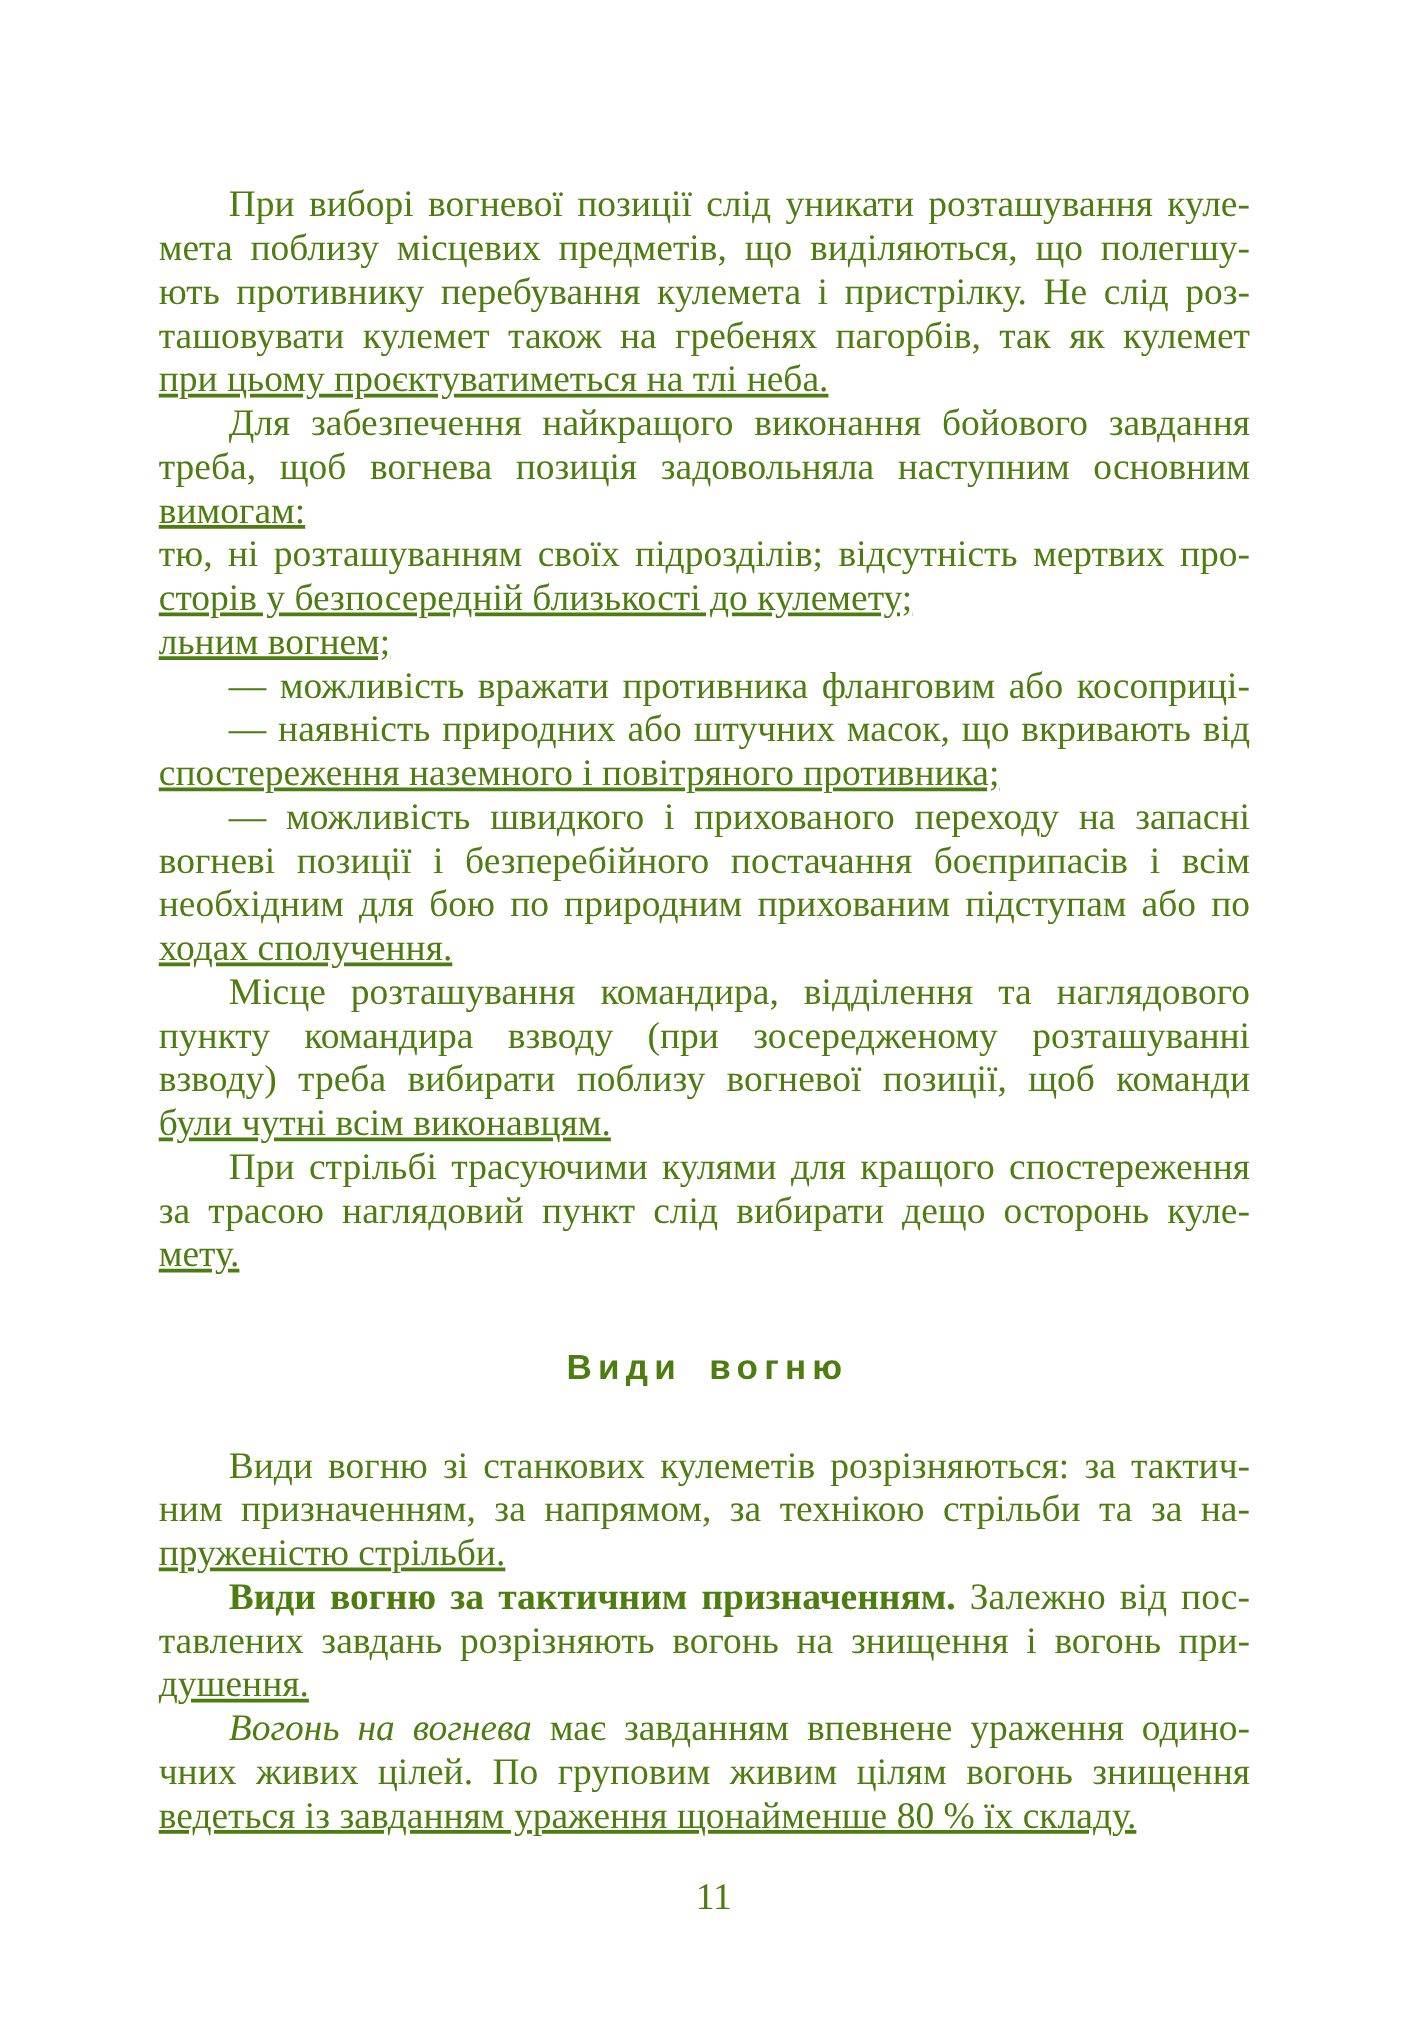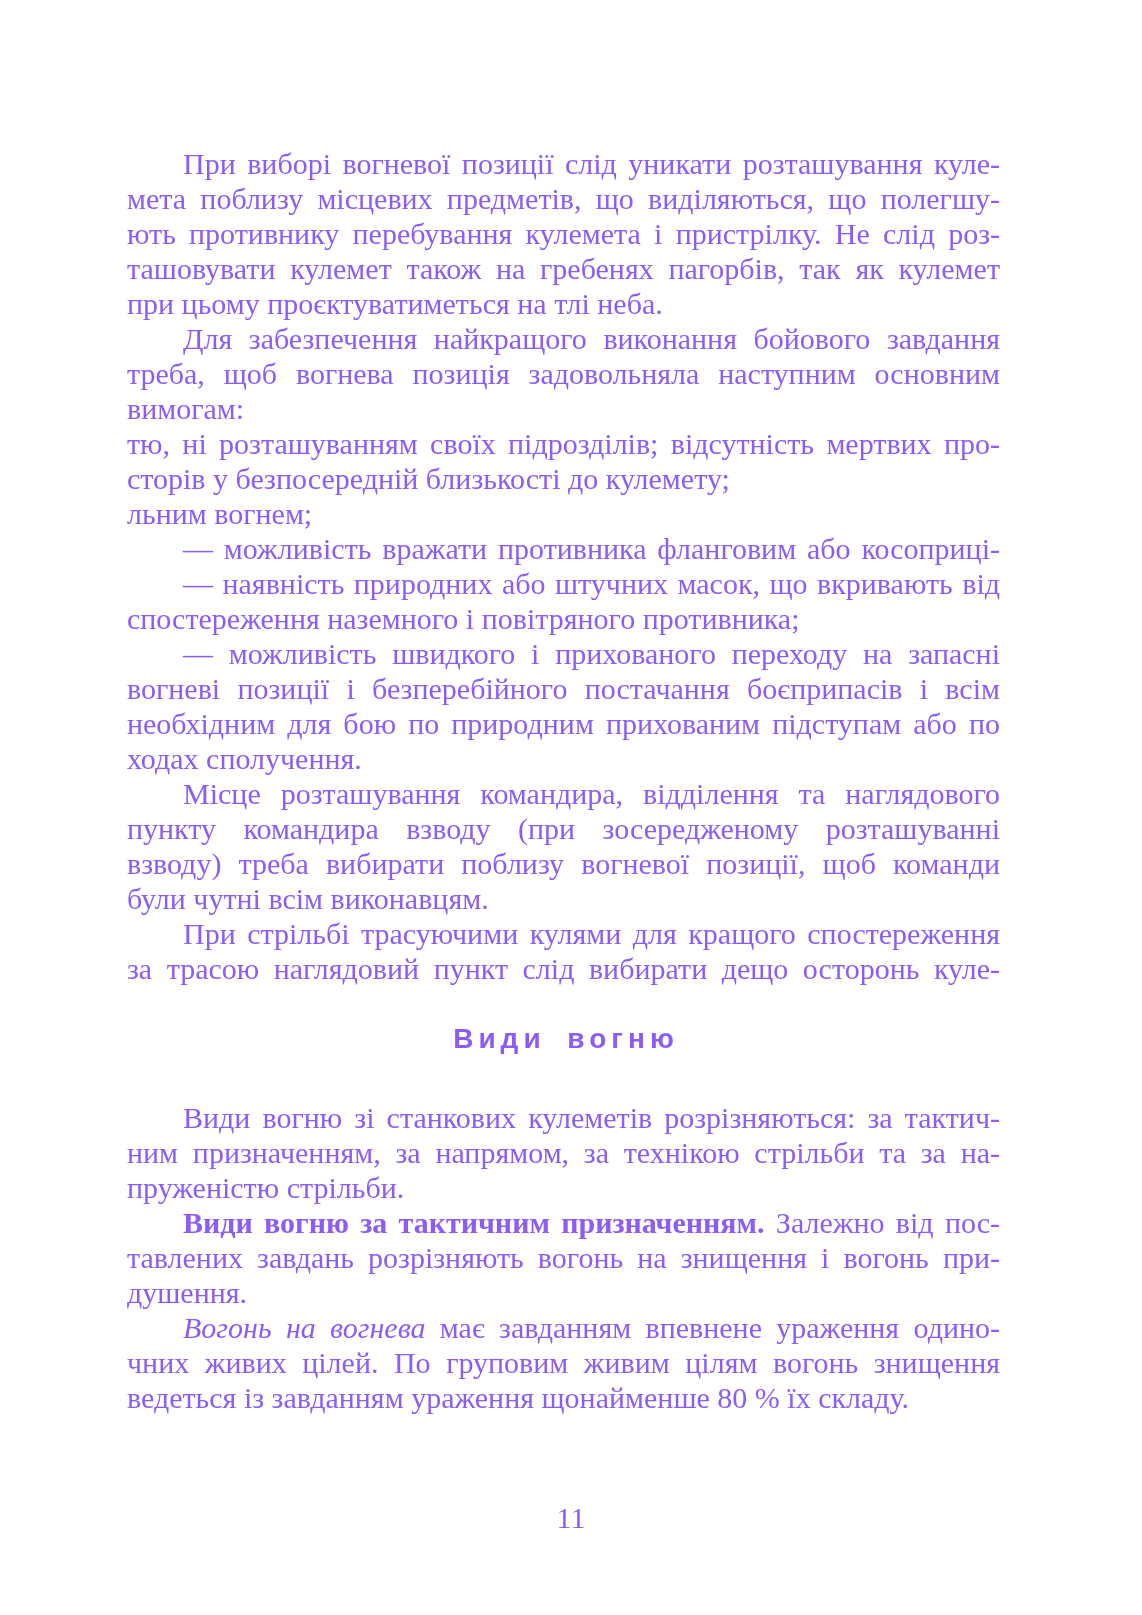--- a/index.html
+++ b/index.html
@@ -5,57 +5,58 @@
   html, body {
     margin: 0;
     padding: 0;
     background: #ffffff;
   }
   .page {
     position: relative;
     width: 1142px;
     height: 1615px;
     background: #ffffff;
-    color: #8b5cf6;
+    color: #4d7c0f;
     font-family: "Liberation Serif", serif;
     overflow: hidden;
   }
   .body-text {
     position: absolute;
     left: 127px;
     top: 146px;
     width: 873px;
     font-size: 30px;
     line-height: 35px;
   }
   .para { margin: 0; }
   .line {
     text-align: justify;
     text-align-last: justify;
   }
   .line.last {
     text-align: center;
     text-align-last: left;
+    text-decoration: underline;
   }
   .line.indent {
     text-indent: 56px;
   }
   .bold   { font-weight: bold; }
   .italic { font-style: italic; }
   .heading {
     font-family: "Liberation Sans", sans-serif;
     font-weight: bold;
     font-size: 28px;
     line-height: 30px;
     letter-spacing: 5px;
     word-spacing: 9px;
     text-align: center;
     text-align-last: center;
     text-indent: 5px; 
-    margin-top: 38px;
+    margin-top: 58px;
     margin-bottom: 46px;
   }
   .page-number {
     position: absolute;
     top: 1500px;
     left: 0;
     width: 1142px;
     text-align: center;
     font-size: 30px;
     line-height: 35px;
@@ -98,20 +99,21 @@
       </div>
       <div class="para">
         <div class="line indent"><span>Місце розташування командира, відділення та наглядового</span></div>
         <div class="line"><span>пункту командира взводу (при зосередженому розташуванні</span></div>
         <div class="line"><span>взводу) треба вибирати поблизу вогневої позиції, щоб команди</span></div>
         <div class="line last"><span>були чутні всім виконавцям.</span></div>
       </div>
       <div class="para">
         <div class="line indent"><span>При стрільбі трасуючими кулями для кращого спостереження</span></div>
         <div class="line"><span>за трасою наглядовий пункт слід вибирати дещо осторонь куле-</span></div>
+        <div class="line last"><span>мету.</span></div>
       </div>
       <div class="heading">Види вогню</div>
       <div class="para">
         <div class="line indent"><span>Види вогню зі станкових кулеметів розрізняються: за тактич-</span></div>
         <div class="line"><span>ним призначенням, за напрямом, за технікою стрільби та за на-</span></div>
         <div class="line last"><span>пруженістю стрільби.</span></div>
       </div>
       <div class="para">
         <div class="line indent"><span class="bold">Види вогню за тактичним призначенням.</span><span> Залежно від пос-</span></div>
         <div class="line"><span>тавлених завдань розрізняють вогонь на знищення і вогонь при-</span></div>

